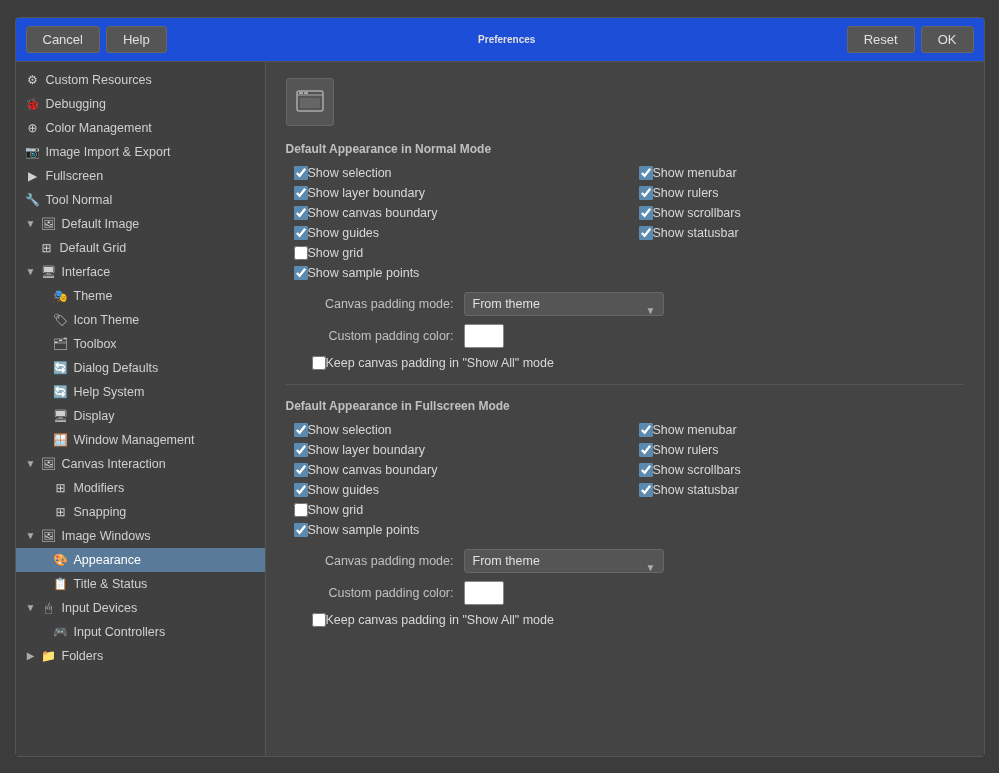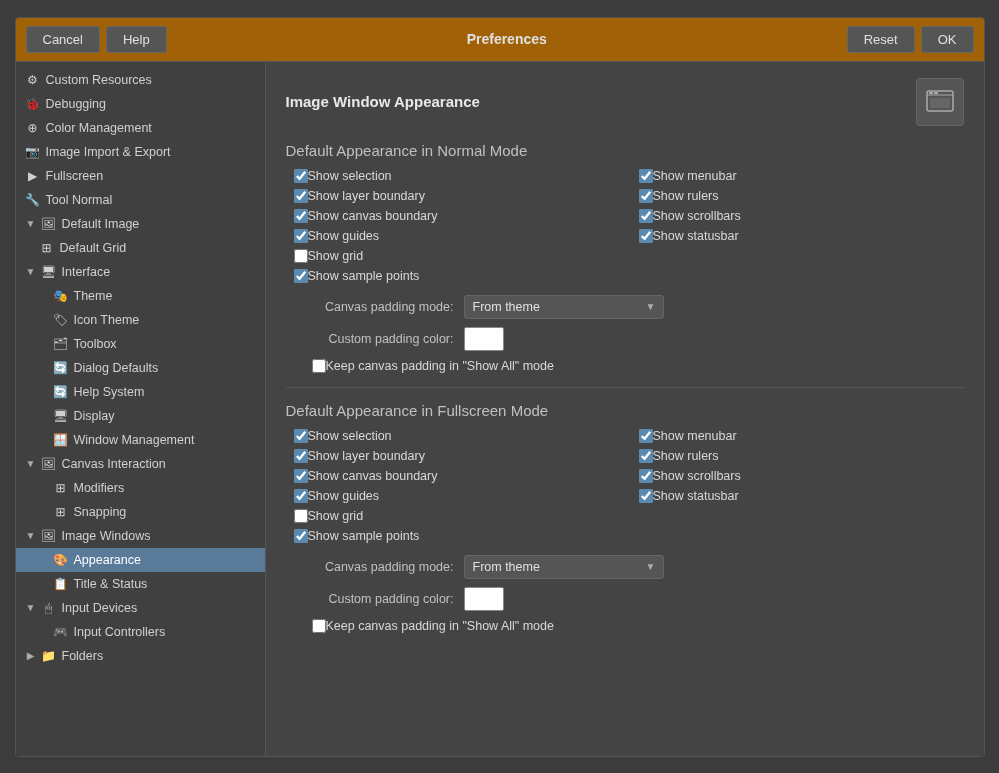--- a/index.html
+++ b/index.html
@@ -8,41 +8,41 @@
       font-family: sans-serif;
       font-size: 13px;
       color: #e0e0e0;
       display: flex;
       justify-content: center;
       align-items: center;
       width: 999px;
       height: 773px;
     }
     .dialog {
-      background: #a16207;
+      background: #1d4ed8;
       border: 1px solid #555;
       border-radius: 4px;
       width: 970px;
       height: 740px;
       display: flex;
       flex-direction: column;
     }
     
     .header {
       display: flex;
       align-items: center;
       padding: 8px 10px;
       border-bottom: 1px solid #555;
       gap: 8px;
     }
     .header-left { display: flex; gap: 6px; }
     .header-title {
       flex: 1;
       text-align: center;
-      font-size: 14px;
+      font-size: 10px;
       font-weight: bold;
       color: #e0e0e0;
     }
     .header-right { display: flex; gap: 6px; }
     .btn {
       padding: 5px 16px;
       border-radius: 3px;
       border: 1px solid #666;
       background: #555;
       color: #e0e0e0;
@@ -119,22 +119,22 @@
       height: 48px;
       background: #555;
       border: 1px solid #666;
       border-radius: 3px;
       display: flex;
       align-items: center;
       justify-content: center;
       font-size: 22px;
     }
     .group-label {
-      font-size: 15px;
-      font-weight: normal;
+      font-size: 12px;
+      font-weight: bold;
       color: #c0c0c0;
       margin-bottom: 10px;
       margin-top: 4px;
     }
     .checkboxes-grid {
       display: grid;
       grid-template-columns: 1fr 1fr;
       gap: 6px 20px;
       margin-bottom: 12px;
       padding-left: 8px;
@@ -160,21 +160,21 @@
     }
     .field-label {
       font-size: 12.5px;
       color: #c0c0c0;
       min-width: 160px;
       text-align: right;
     }
     .dropdown-wrap {
       position: relative;
       display: inline-flex;
-      align-items: center;
+      align-items: flex-end;
     }
     .dropdown {
       appearance: none;
       -webkit-appearance: none;
       background: #555;
       border: 1px solid #666;
       color: #e0e0e0;
       padding: 4px 30px 4px 8px;
       border-radius: 3px;
       font-size: 12.5px;
@@ -340,21 +340,20 @@
       <div class="tree-item indent-0">
         <span class="tree-toggle">▶</span>
         <span class="tree-icon">📁</span>
         <span>Folders</span>
       </div>
 
     </div>
 
     <div class="main">
       <div class="section-header">
-        <h2 class="section-title">Image Window Appearance</h2>
         <div class="section-icon">
           <svg width="30" height="30" viewBox="0 0 30 30" fill="none">
             <rect x="2" y="4" width="26" height="20" rx="2" stroke="#aaa" stroke-width="1.5" fill="none"></rect>
             <line x1="2" y1="8" x2="28" y2="8" stroke="#aaa" stroke-width="1"></line>
             <rect x="4" y="5" width="4" height="2" rx="0.5" fill="#aaa"></rect>
             <rect x="9" y="5" width="4" height="2" rx="0.5" fill="#aaa"></rect>
             <rect x="5" y="11" width="20" height="10" rx="1" fill="#666"></rect>
           </svg>
         </div>
       </div>

